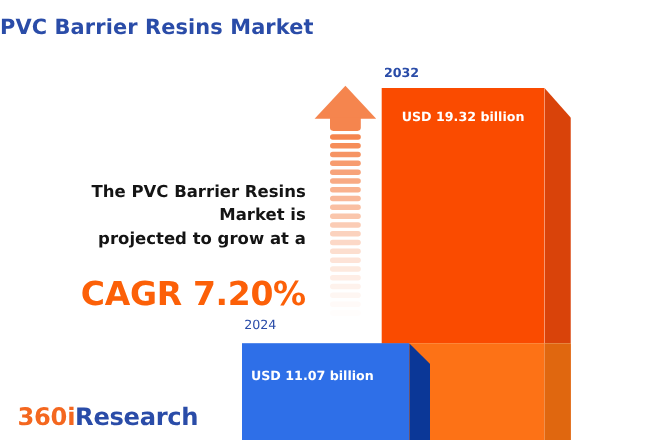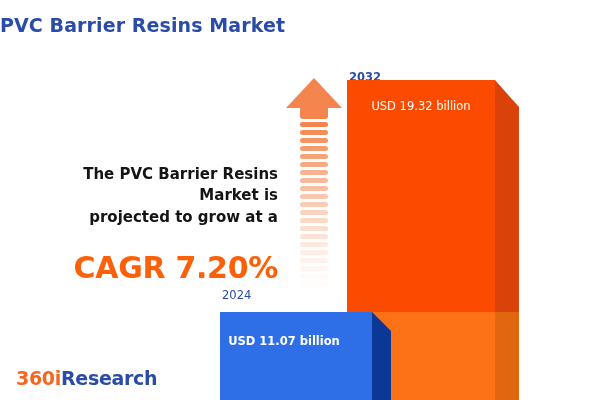--- a/index.html
+++ b/index.html
@@ -130,31 +130,30 @@
     height: 88px;
     background: #e0670f;
   }
   #label-2032-value {
     position: absolute;
     left: 0;
     top: 19px;
     width: 148px;
     text-align: center;
     font-size: 11.5px;
-    font-weight: normal;
+    font-weight: bold;
     color: #ffffff;
   }
   #label-2032-year {
     position: absolute;
     left: 349px;
     top: 59px;
     font-size: 11.5px;
     font-weight: bold;
     color: #2a4ca8;
-    margin-top: 11px;
   }
 
   
   #bar-2024 {
     position: absolute;
     left: 220px;
     top: 312px;
     width: 152px;
     height: 88px;
   }
@@ -192,21 +191,21 @@
     font-size: 11.5px;
     font-weight: normal;
     color: #2a4ca8;
   }
 
   
   #brand-logo {
     position: absolute;
     left: 16px;
     top: 367px;
-    font-size: 19px;
+    font-size: 22px;
     font-weight: bold;
     letter-spacing: -0.3px;
   }
   #logo-part-orange { color: #f4671f; }
   #logo-part-blue   { color: #2a4ca8; }
 </style>
 </head>
 <body>
 
 <div id="infographic">

